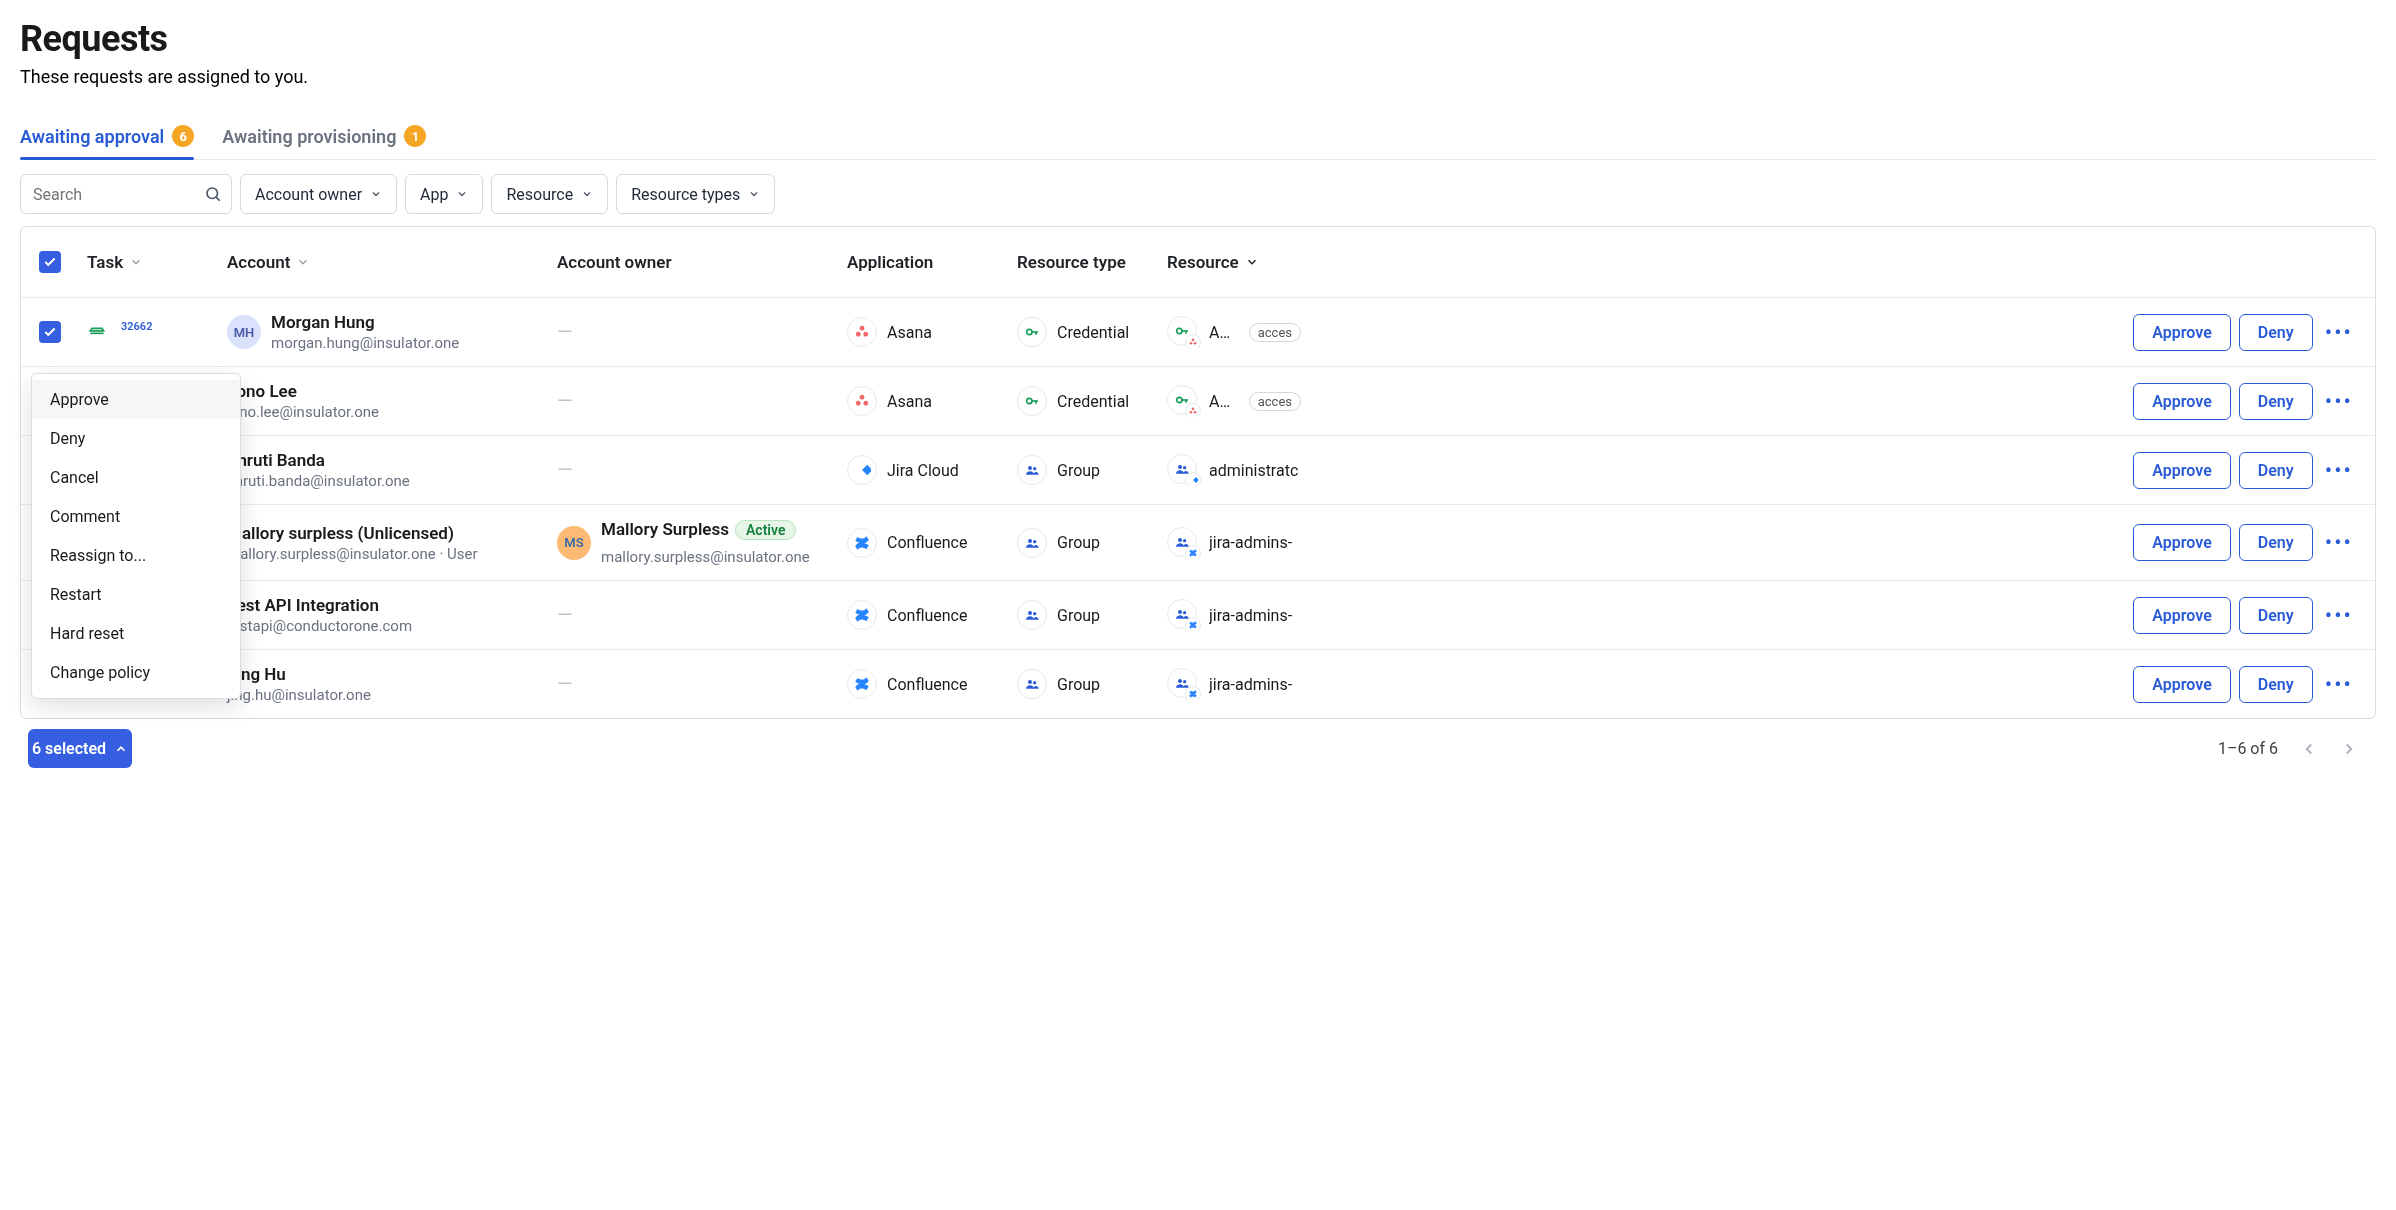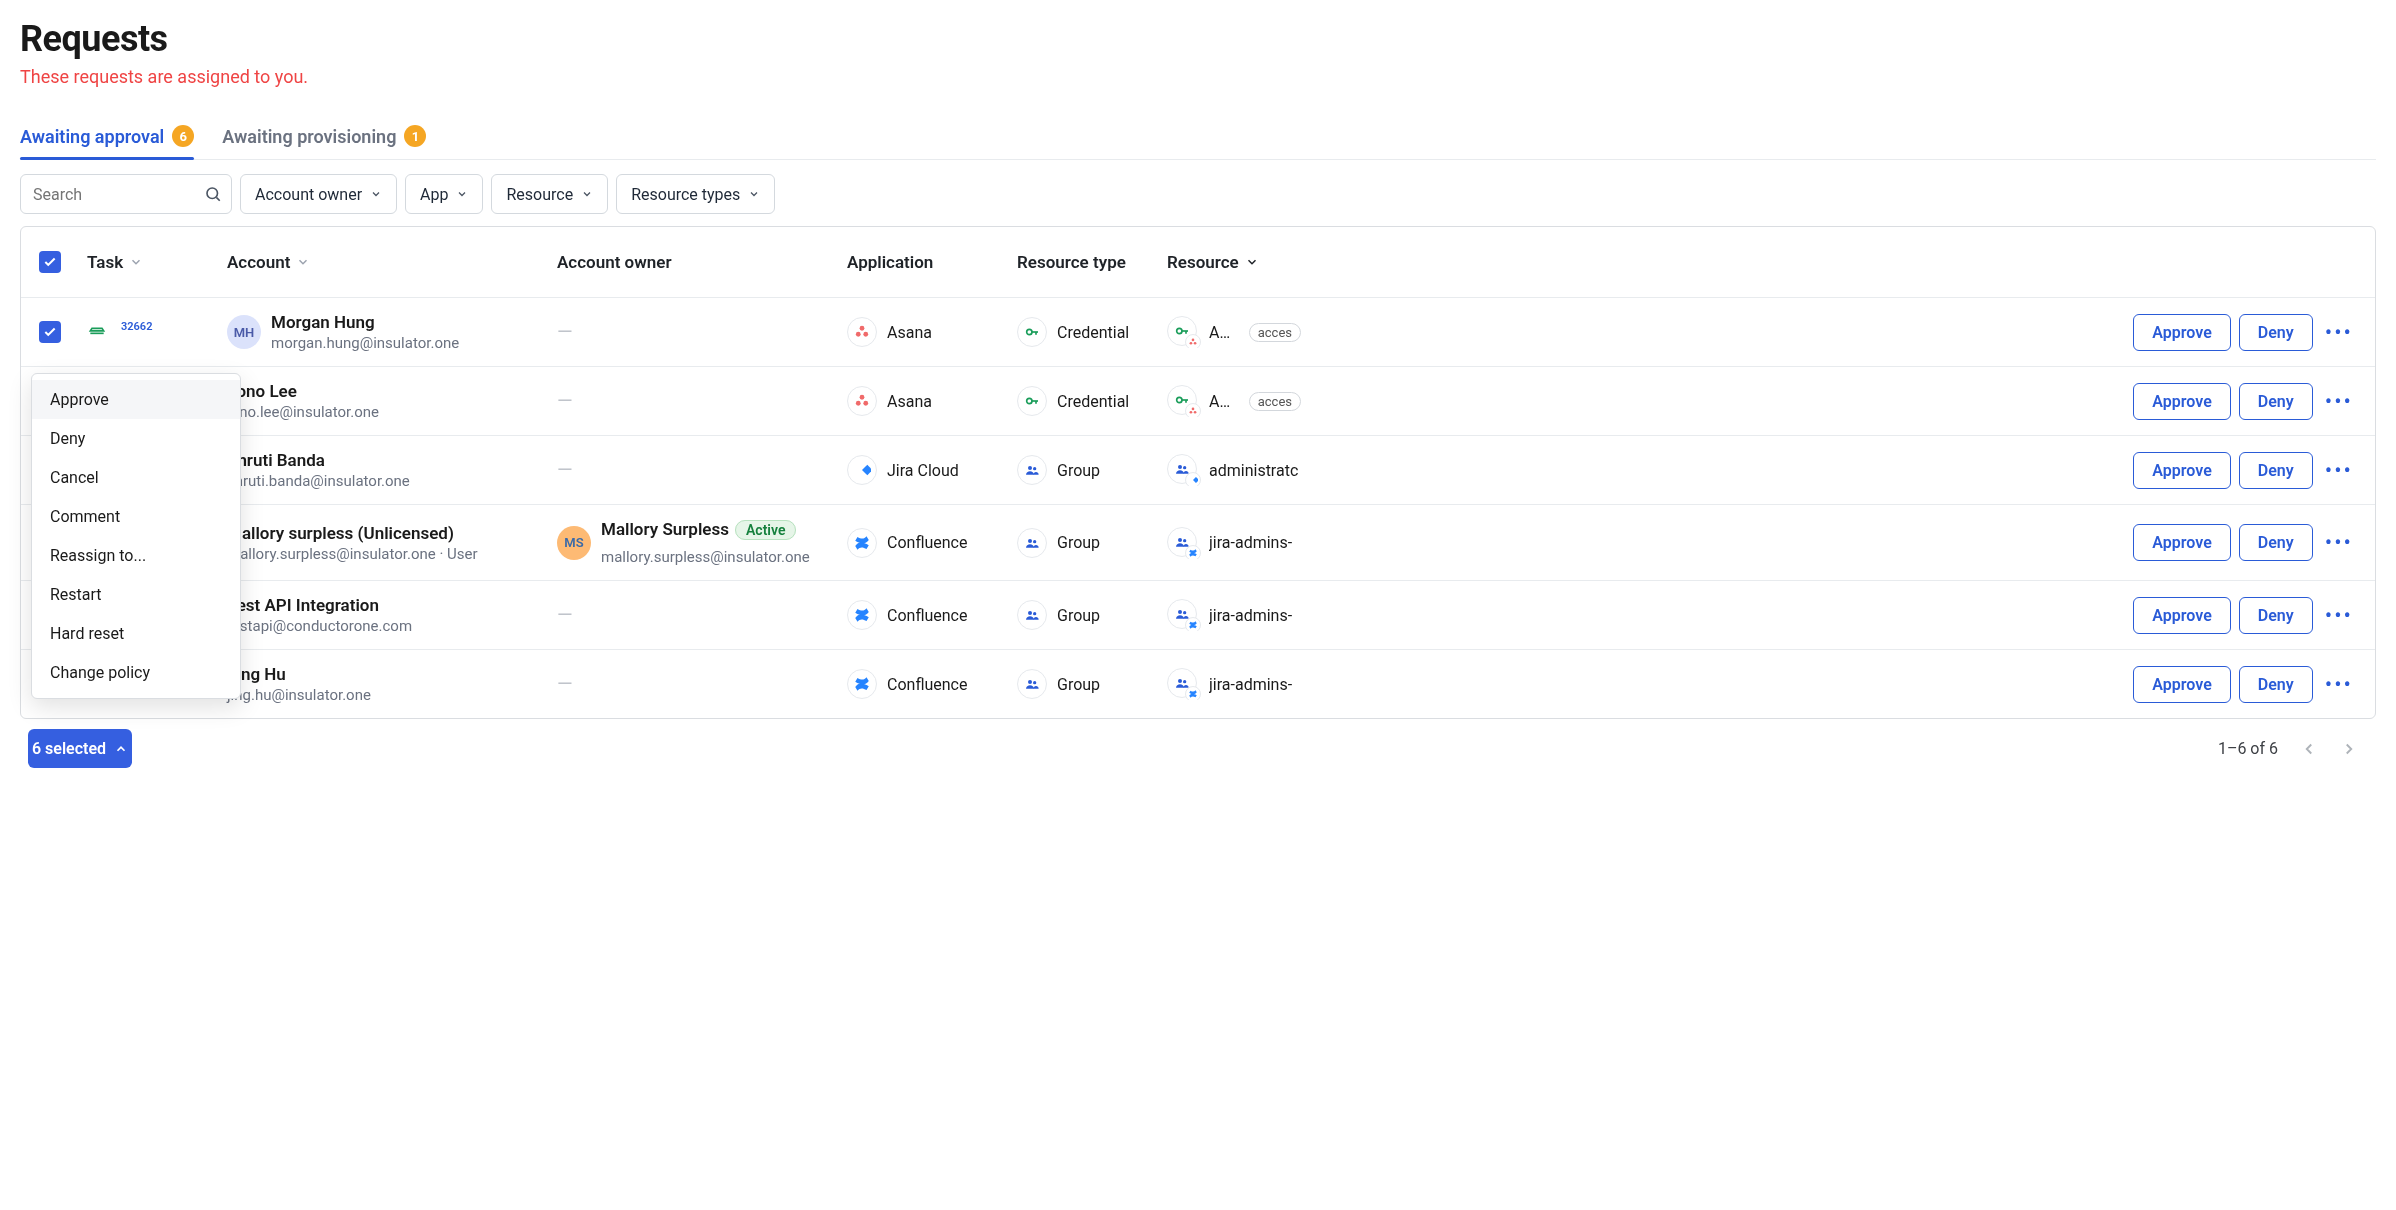--- a/index.html
+++ b/index.html
@@ -12,21 +12,21 @@
     --green:#15803d;
     --green-bg:#e6f5e8;
     --row-border:#e8ebee;
     --panel-border:#dadde1;
     --hover:#f5f6f8;
     --selected-blue:#355fe0;
   }
   *{box-sizing:border-box;font-family:-apple-system,BlinkMacSystemFont,"Segoe UI",Roboto,Helvetica,Arial,sans-serif;}
   body{margin:0;padding:0 20px 40px 20px;color:var(--text);font-size:16px;}
   h1{font-size:36px;font-weight:700;margin:18px 0 6px 0;letter-spacing:-0.5px;}
-  .subtitle{font-size:18px;color:#ef4444;margin-bottom:30px;}
+  .subtitle{font-size:18px;color:#000000;margin-bottom:30px;}
   .tabs{display:flex;gap:28px;border-bottom:1px solid var(--row-border);margin-bottom:14px;}
   .tab{display:flex;align-items:center;gap:8px;padding:8px 0 12px 0;font-size:18px;font-weight:600;color:var(--muted);cursor:pointer;position:relative;}
   .tab.active{color:var(--blue);}
   .tab.active::after{content:"";position:absolute;left:0;right:0;bottom:-1px;height:3px;background:var(--blue);border-radius:2px;}
   .tab-badge{background:var(--orange);color:#fff;border-radius:999px;font-size:13px;font-weight:700;min-width:22px;height:22px;display:inline-flex;align-items:center;justify-content:center;padding:0 6px;}
   .filters{display:flex;gap:8px;margin-bottom:12px;}
   .search{position:relative;width:212px;}
   .search input{width:100%;height:40px;border:1px solid var(--border);border-radius:6px;padding:0 38px 0 12px;font-size:16px;color:var(--muted);outline:none;}
   .search .icon{position:absolute;right:10px;top:50%;transform:translateY(-50%);color:#4b5563;}
   .filter-btn{height:40px;border:1px solid var(--border);background:#fff;border-radius:6px;padding:0 14px;font-size:16px;display:inline-flex;align-items:center;gap:8px;cursor:pointer;color:#1f2937;}

